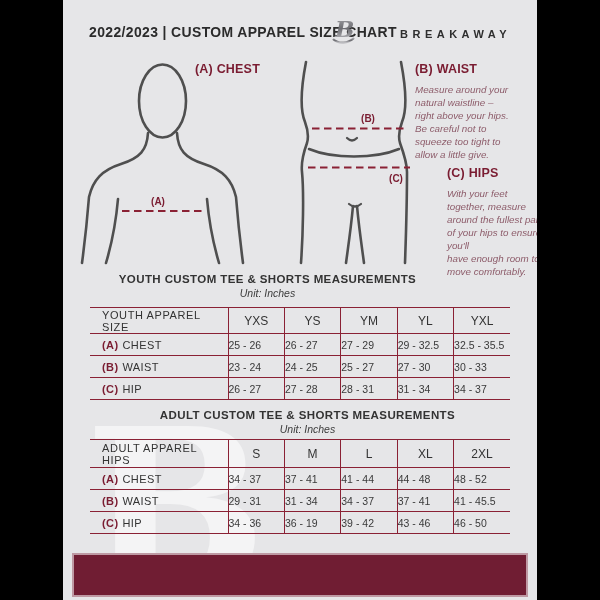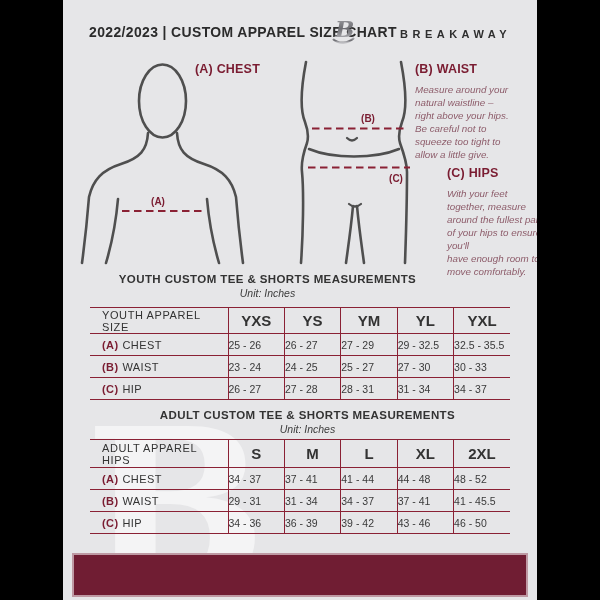--- a/index.html
+++ b/index.html
@@ -53,21 +53,21 @@
   .adult-head{top:409px;margin-left:40px;}
   .size-table{position:absolute;left:27px;width:420px;z-index:2;}
   .youth-table{top:307px;}
   .adult-table{top:439px;}
   table{border-collapse:collapse;table-layout:fixed;width:420px;background:transparent;}
   table{border-top:1.5px solid #8a2134;}
   tr{border-bottom:1.5px solid #8a2134;}
   th,td{padding:0;font-weight:normal;background:transparent;}
   col.lab{width:138px;}
   thead th{height:25px;font-size:11px;color:#333;}
-  thead th.sz{font-weight:bold;font-size:15px;border-left:1.5px solid #8a2134;}
+  thead th.sz{font-weight:normal;font-size:12px;border-left:1.5px solid #8a2134;}
   thead th.lab-h{text-align:left;padding-left:12px;letter-spacing:.6px;}
   tbody th{height:21px;text-align:left;padding-left:12px;font-size:11px;color:#333;letter-spacing:.4px;}
   tbody th .key{font-weight:bold;color:#7a1c31;margin-right:4px;}
   tbody td{height:21px;text-align:left;font-size:10.5px;color:#3a3a3a;border-left:1.5px solid #8a2134;}
   .adult-table thead th{height:27px;}
   
   .bottom-bar{
     position:absolute;left:9px;top:553px;width:452px;height:40px;
     background:#701d33;border:2px solid rgba(255,255,255,.55);z-index:2;
   }
@@ -238,21 +238,21 @@
             <th><span class="key">(B)</span><span>WAIST</span></th>
             <td>29 - 31</td>
             <td>31 - 34</td>
             <td>34 - 37</td>
             <td>37 - 41</td>
             <td>41 - 45.5</td>
           </tr>
           <tr>
             <th><span class="key">(C)</span><span>HIP</span></th>
             <td>34 - 36</td>
-            <td>36 - 39</td>
+            <td>36 - 19</td>
             <td>39 - 42</td>
             <td>43 - 46</td>
             <td>46 - 50</td>
           </tr>
         </tbody>
       </table>
     </div>
 
   <div class="bottom-bar"></div>
 </div>

